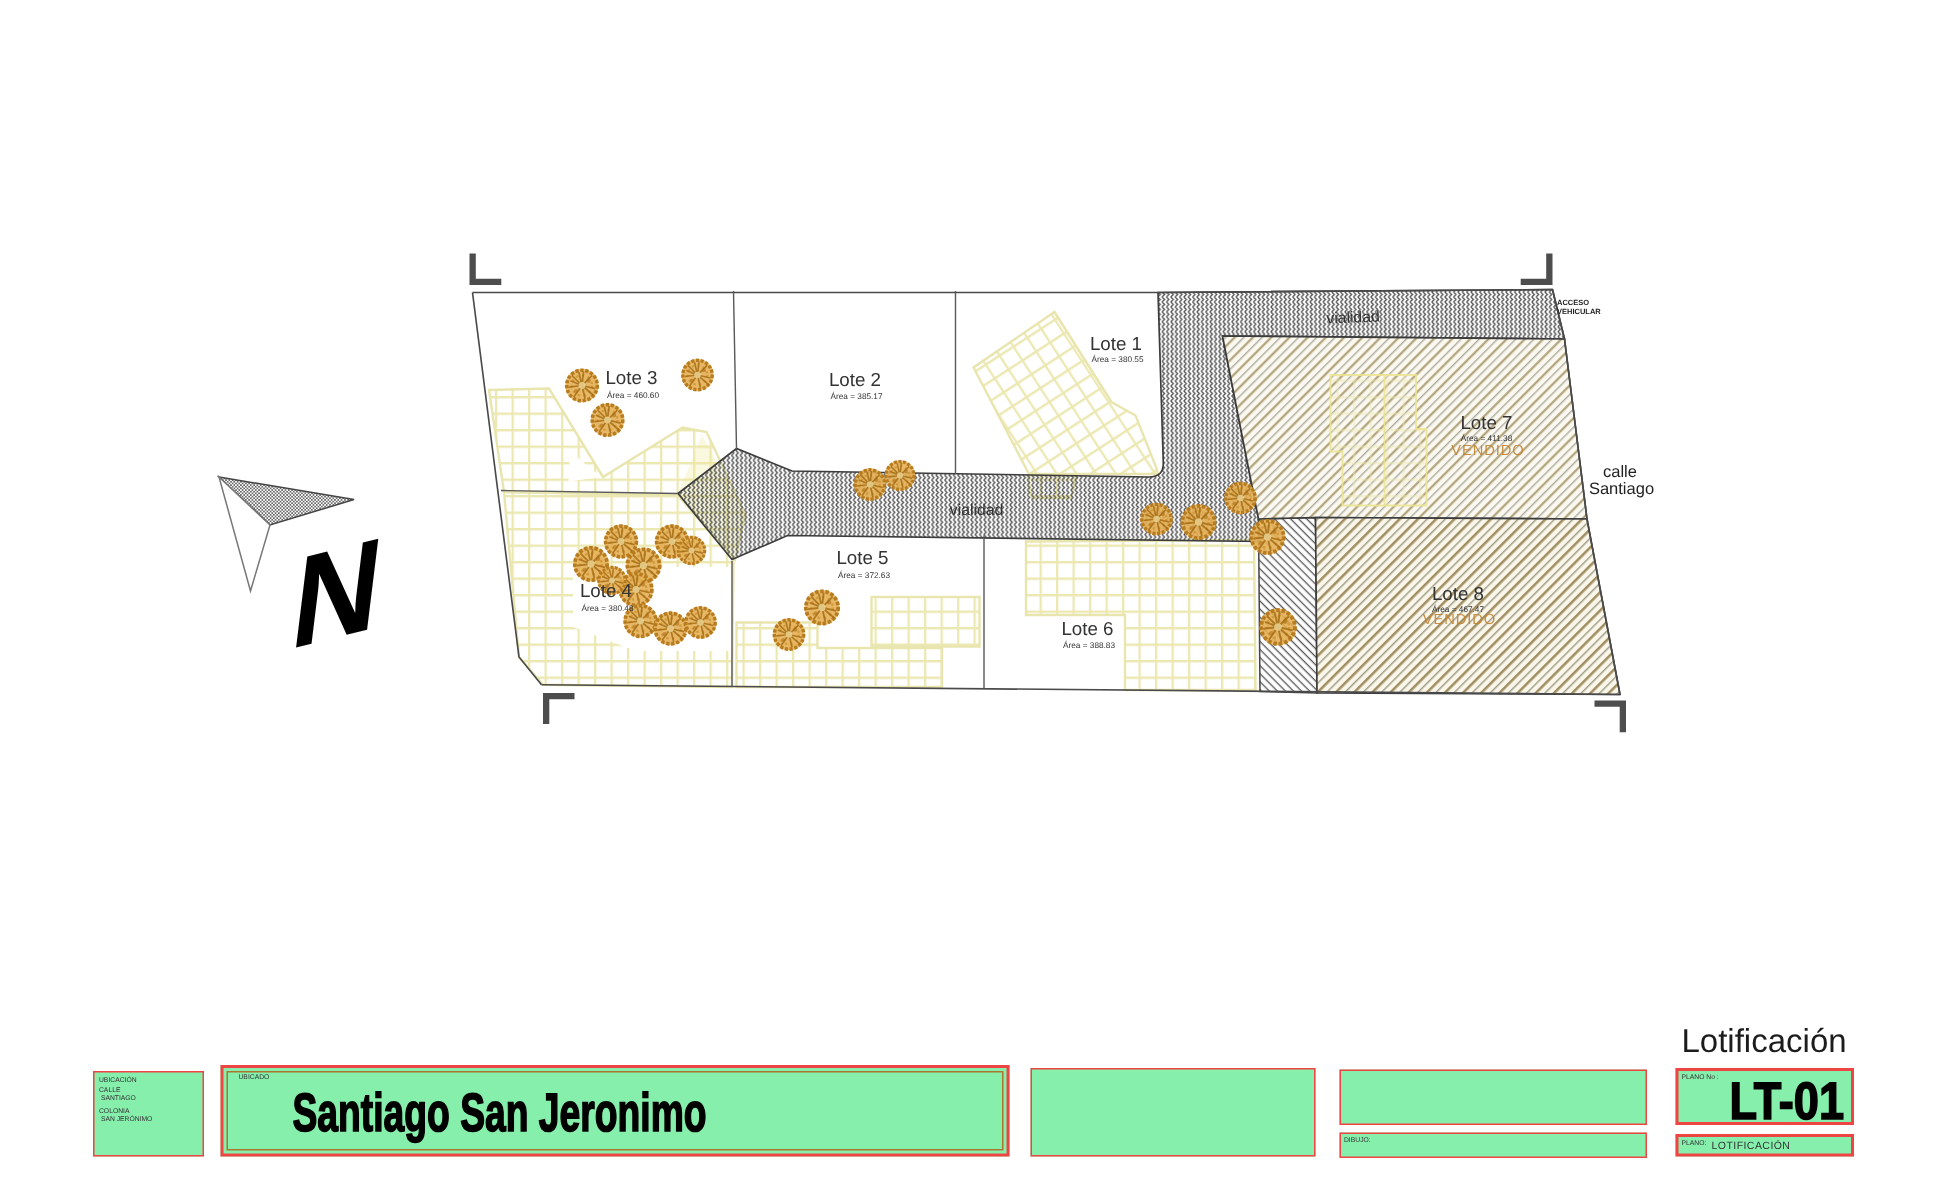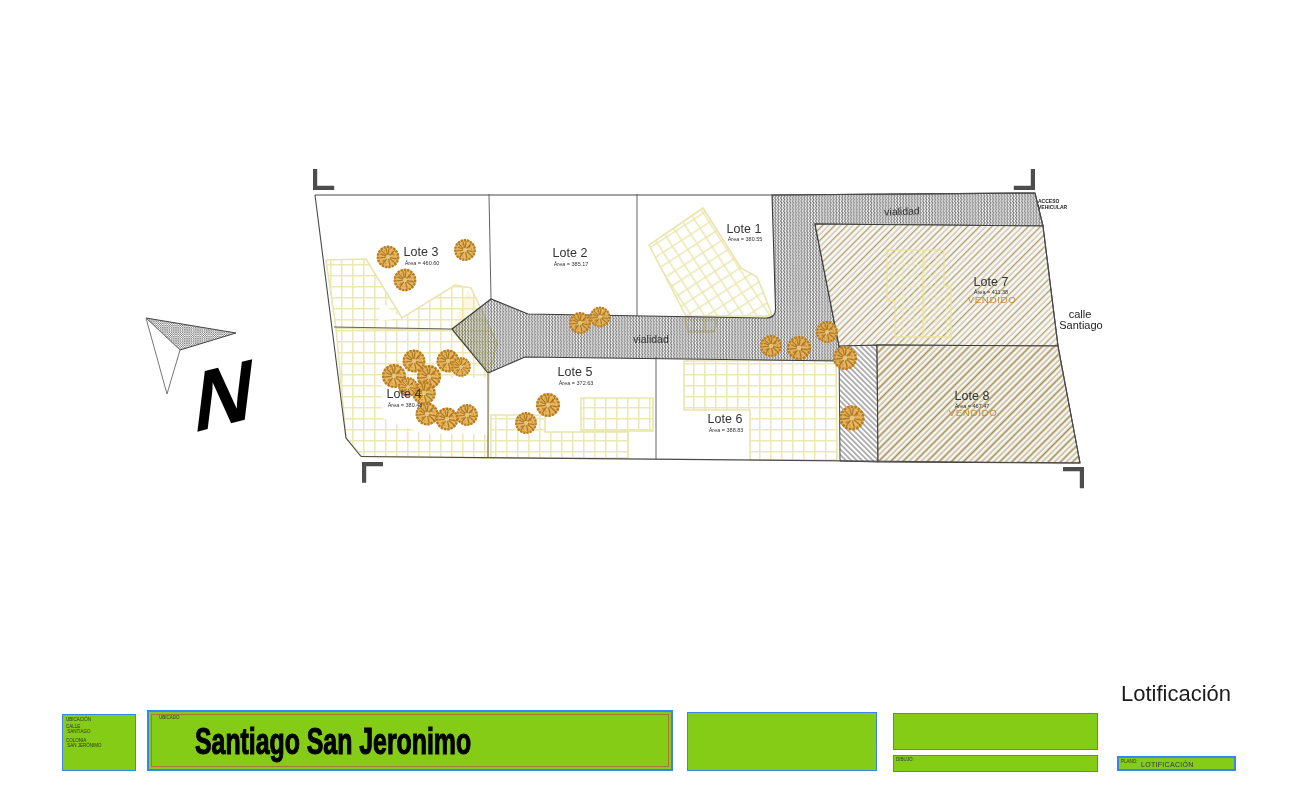--- a/index.html
+++ b/index.html
@@ -1,19 +1,19 @@
 <!DOCTYPE html>
 <html><head>
 <meta charset="utf-8">
 <style>
   html,body{margin:0;padding:0;background:#fff;width:1300px;height:800px;overflow:hidden;}
   *{box-sizing:border-box;font-family:"Liberation Sans",sans-serif;}
   #page{position:relative;width:1300px;height:800px;background:#fff;}
   #map{position:absolute;left:0;top:0;}
-  .tb{position:absolute;border:2px solid #3b82f6;background:#84cc16;}
+  .tb{position:absolute;border:2px solid #ef4444;background:#86efac;}
 </style>
 </head>
 <body>
 <div id="page">
 <svg id="map" width="1300" height="800" viewBox="0 0 1300 800">
 <defs>
   <pattern id="gridY" width="11" height="11" patternUnits="userSpaceOnUse">
     <path d="M0 0.8 H11 M0.8 0 V11" stroke="#ece8b2" stroke-width="1.5" fill="none"></path>
   </pattern>
   <pattern id="gridYr" width="11" height="11" patternUnits="userSpaceOnUse" patternTransform="rotate(-33)">
@@ -171,17 +171,21 @@
 </div>
 
 <div class="tb" style="left:687px;top:712px;width:190px;height:59px;border-width:1.5px;"></div>
 
 <div class="tb" style="left:893px;top:713px;width:205px;height:37px;border-width:1.5px;"></div>
 <div class="tb" style="left:893px;top:755px;width:205px;height:17px;border-width:1.5px;">
   <div style="position:absolute;left:2px;top:1px;font-size:4.5px;color:#333;">DIBUJO:</div>
 </div>
 
 <div style="position:absolute;left:1121px;top:681px;font-size:22px;color:#1c1c1c;">Lotificación</div>
+<div class="tb" style="left:1117px;top:712px;width:119px;height:38px;border-width:2px;">
+  <div style="position:absolute;left:2px;top:1px;font-size:4.5px;color:#333;">PLANO No :</div>
+  <div style="position:absolute;left:34px;top:1px;font-size:35px;font-weight:bold;color:#000;-webkit-text-stroke:1.1px #000;transform:scaleX(0.86);transform-origin:0 0;white-space:nowrap;">LT-01</div>
+</div>
 <div class="tb" style="left:1117px;top:756px;width:119px;height:15px;border-width:2px;">
   <div style="position:absolute;left:2px;top:1px;font-size:4.5px;color:#333;">PLANO:</div>
   <div style="position:absolute;left:22px;top:3px;font-size:7px;color:#333;letter-spacing:0.3px;">LOTIFICACIÓN</div>
 </div>
 </div>
 
 </body></html>

